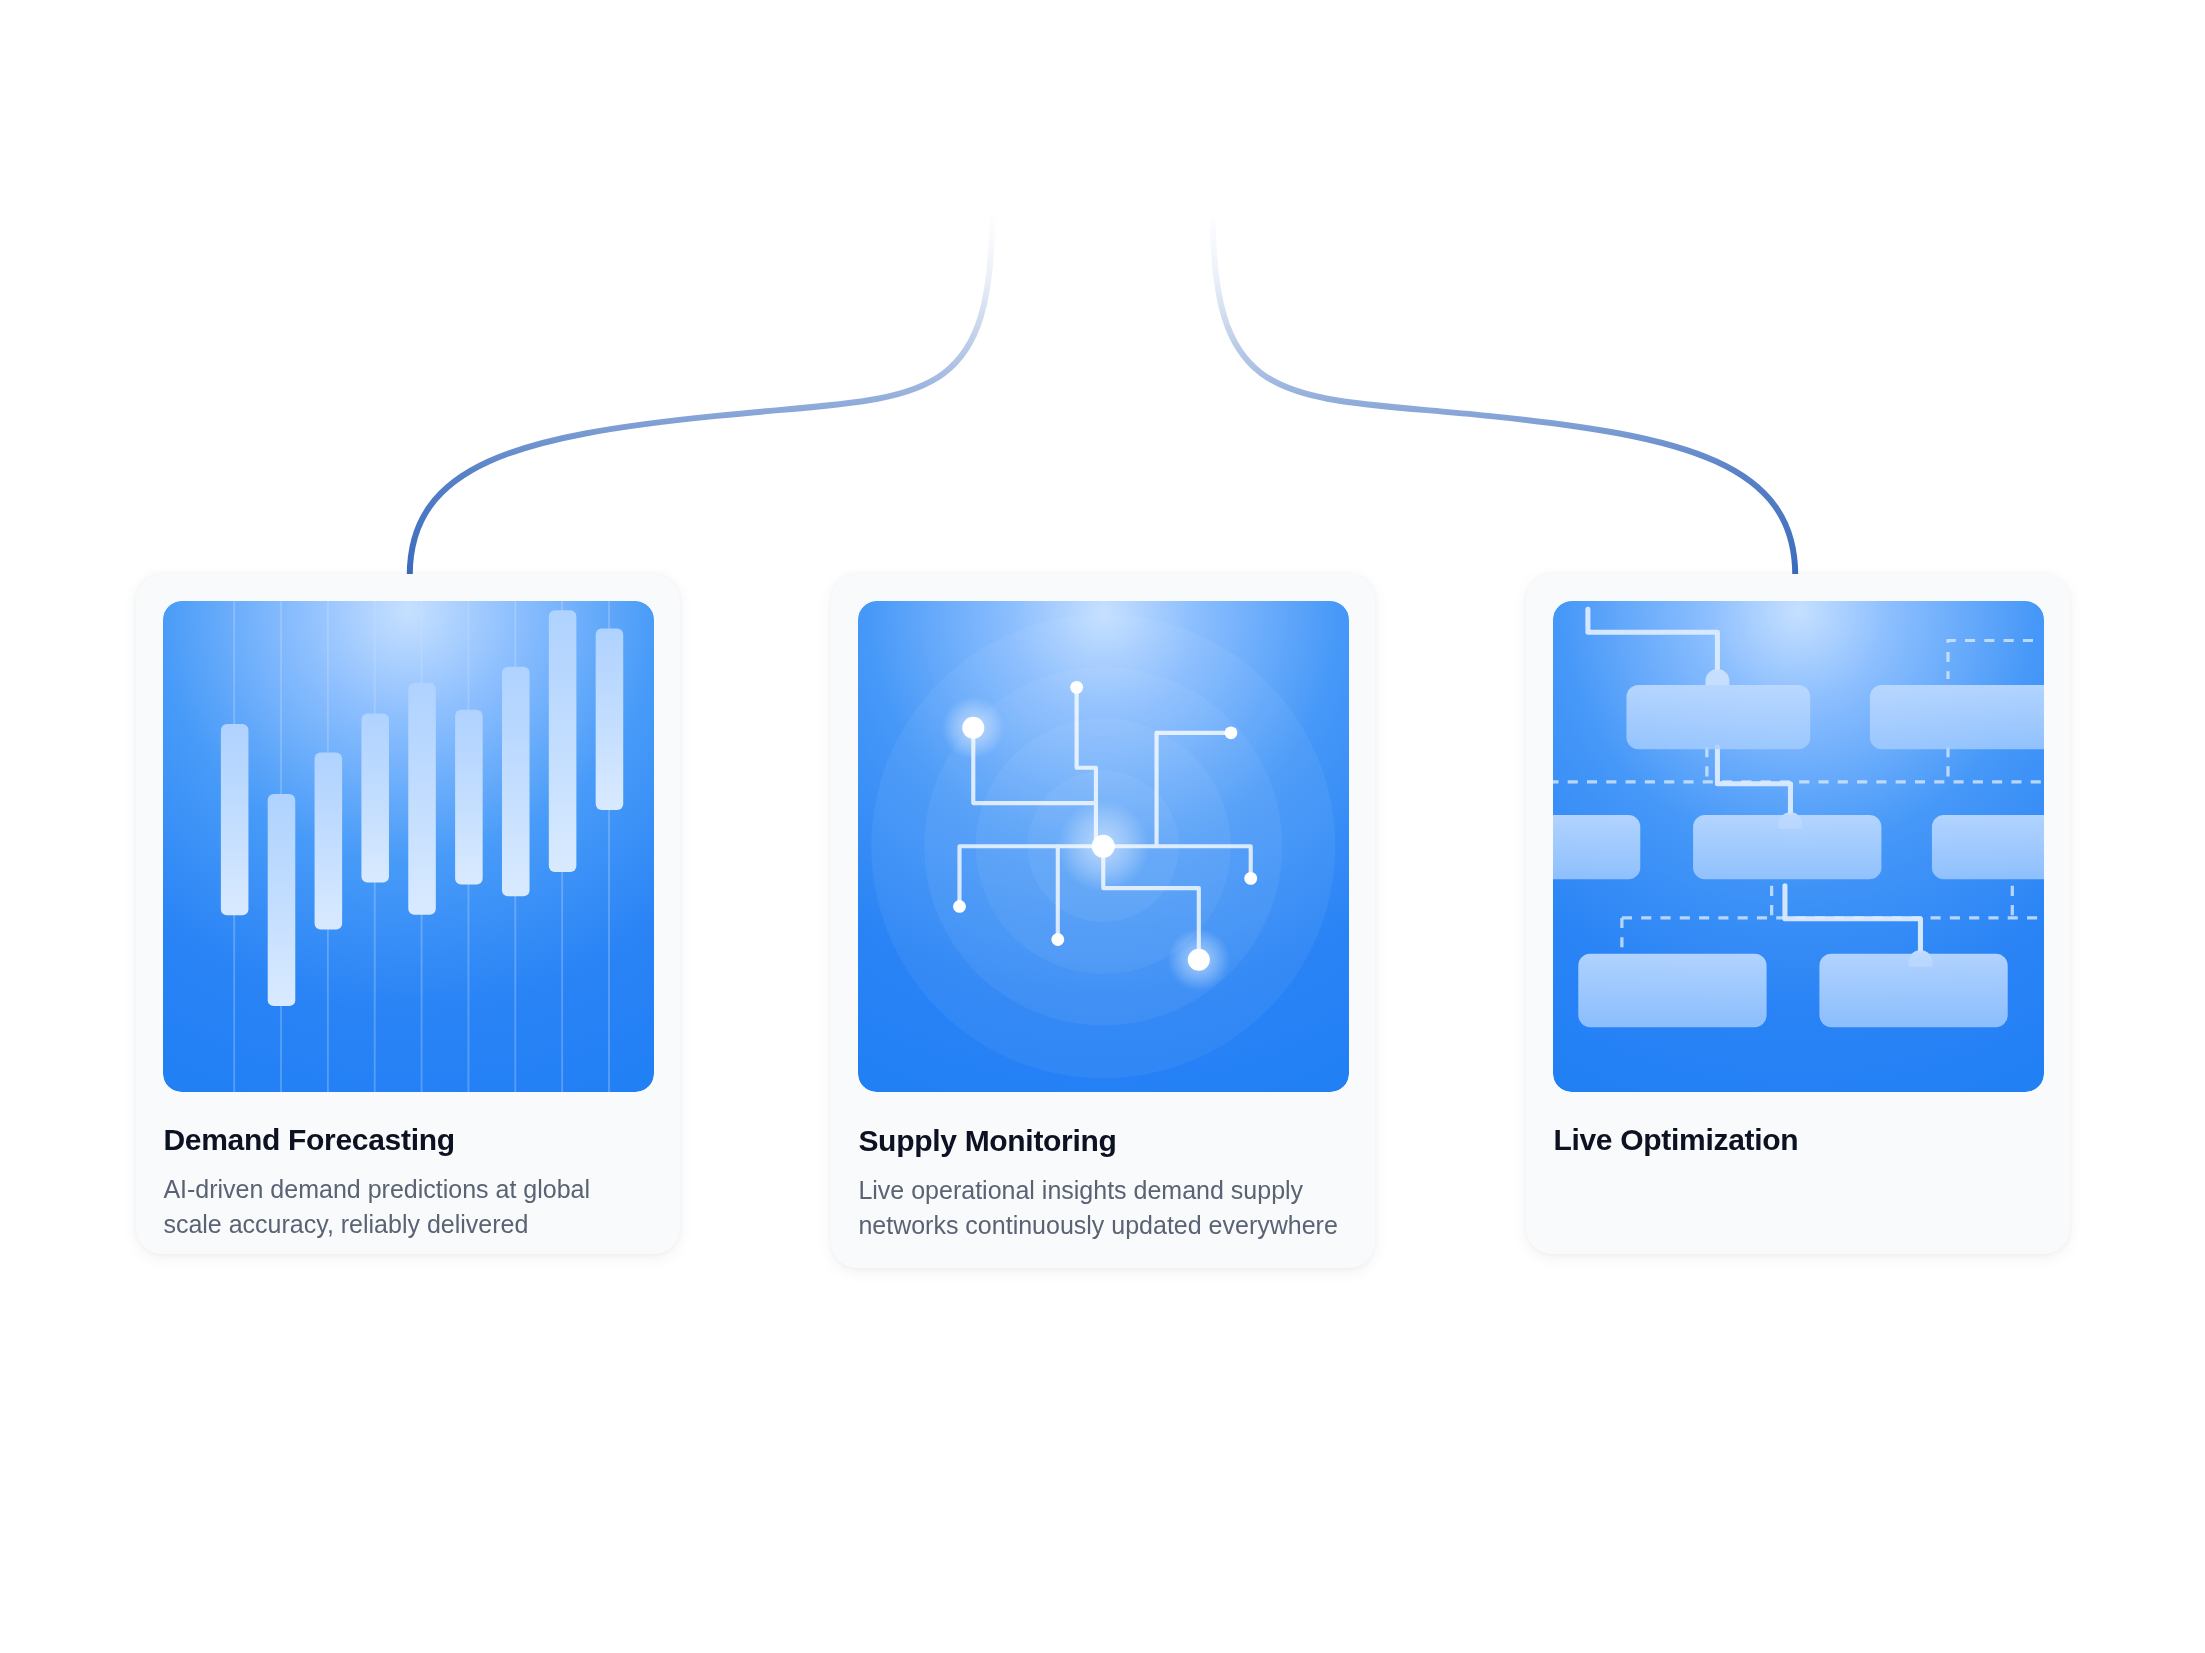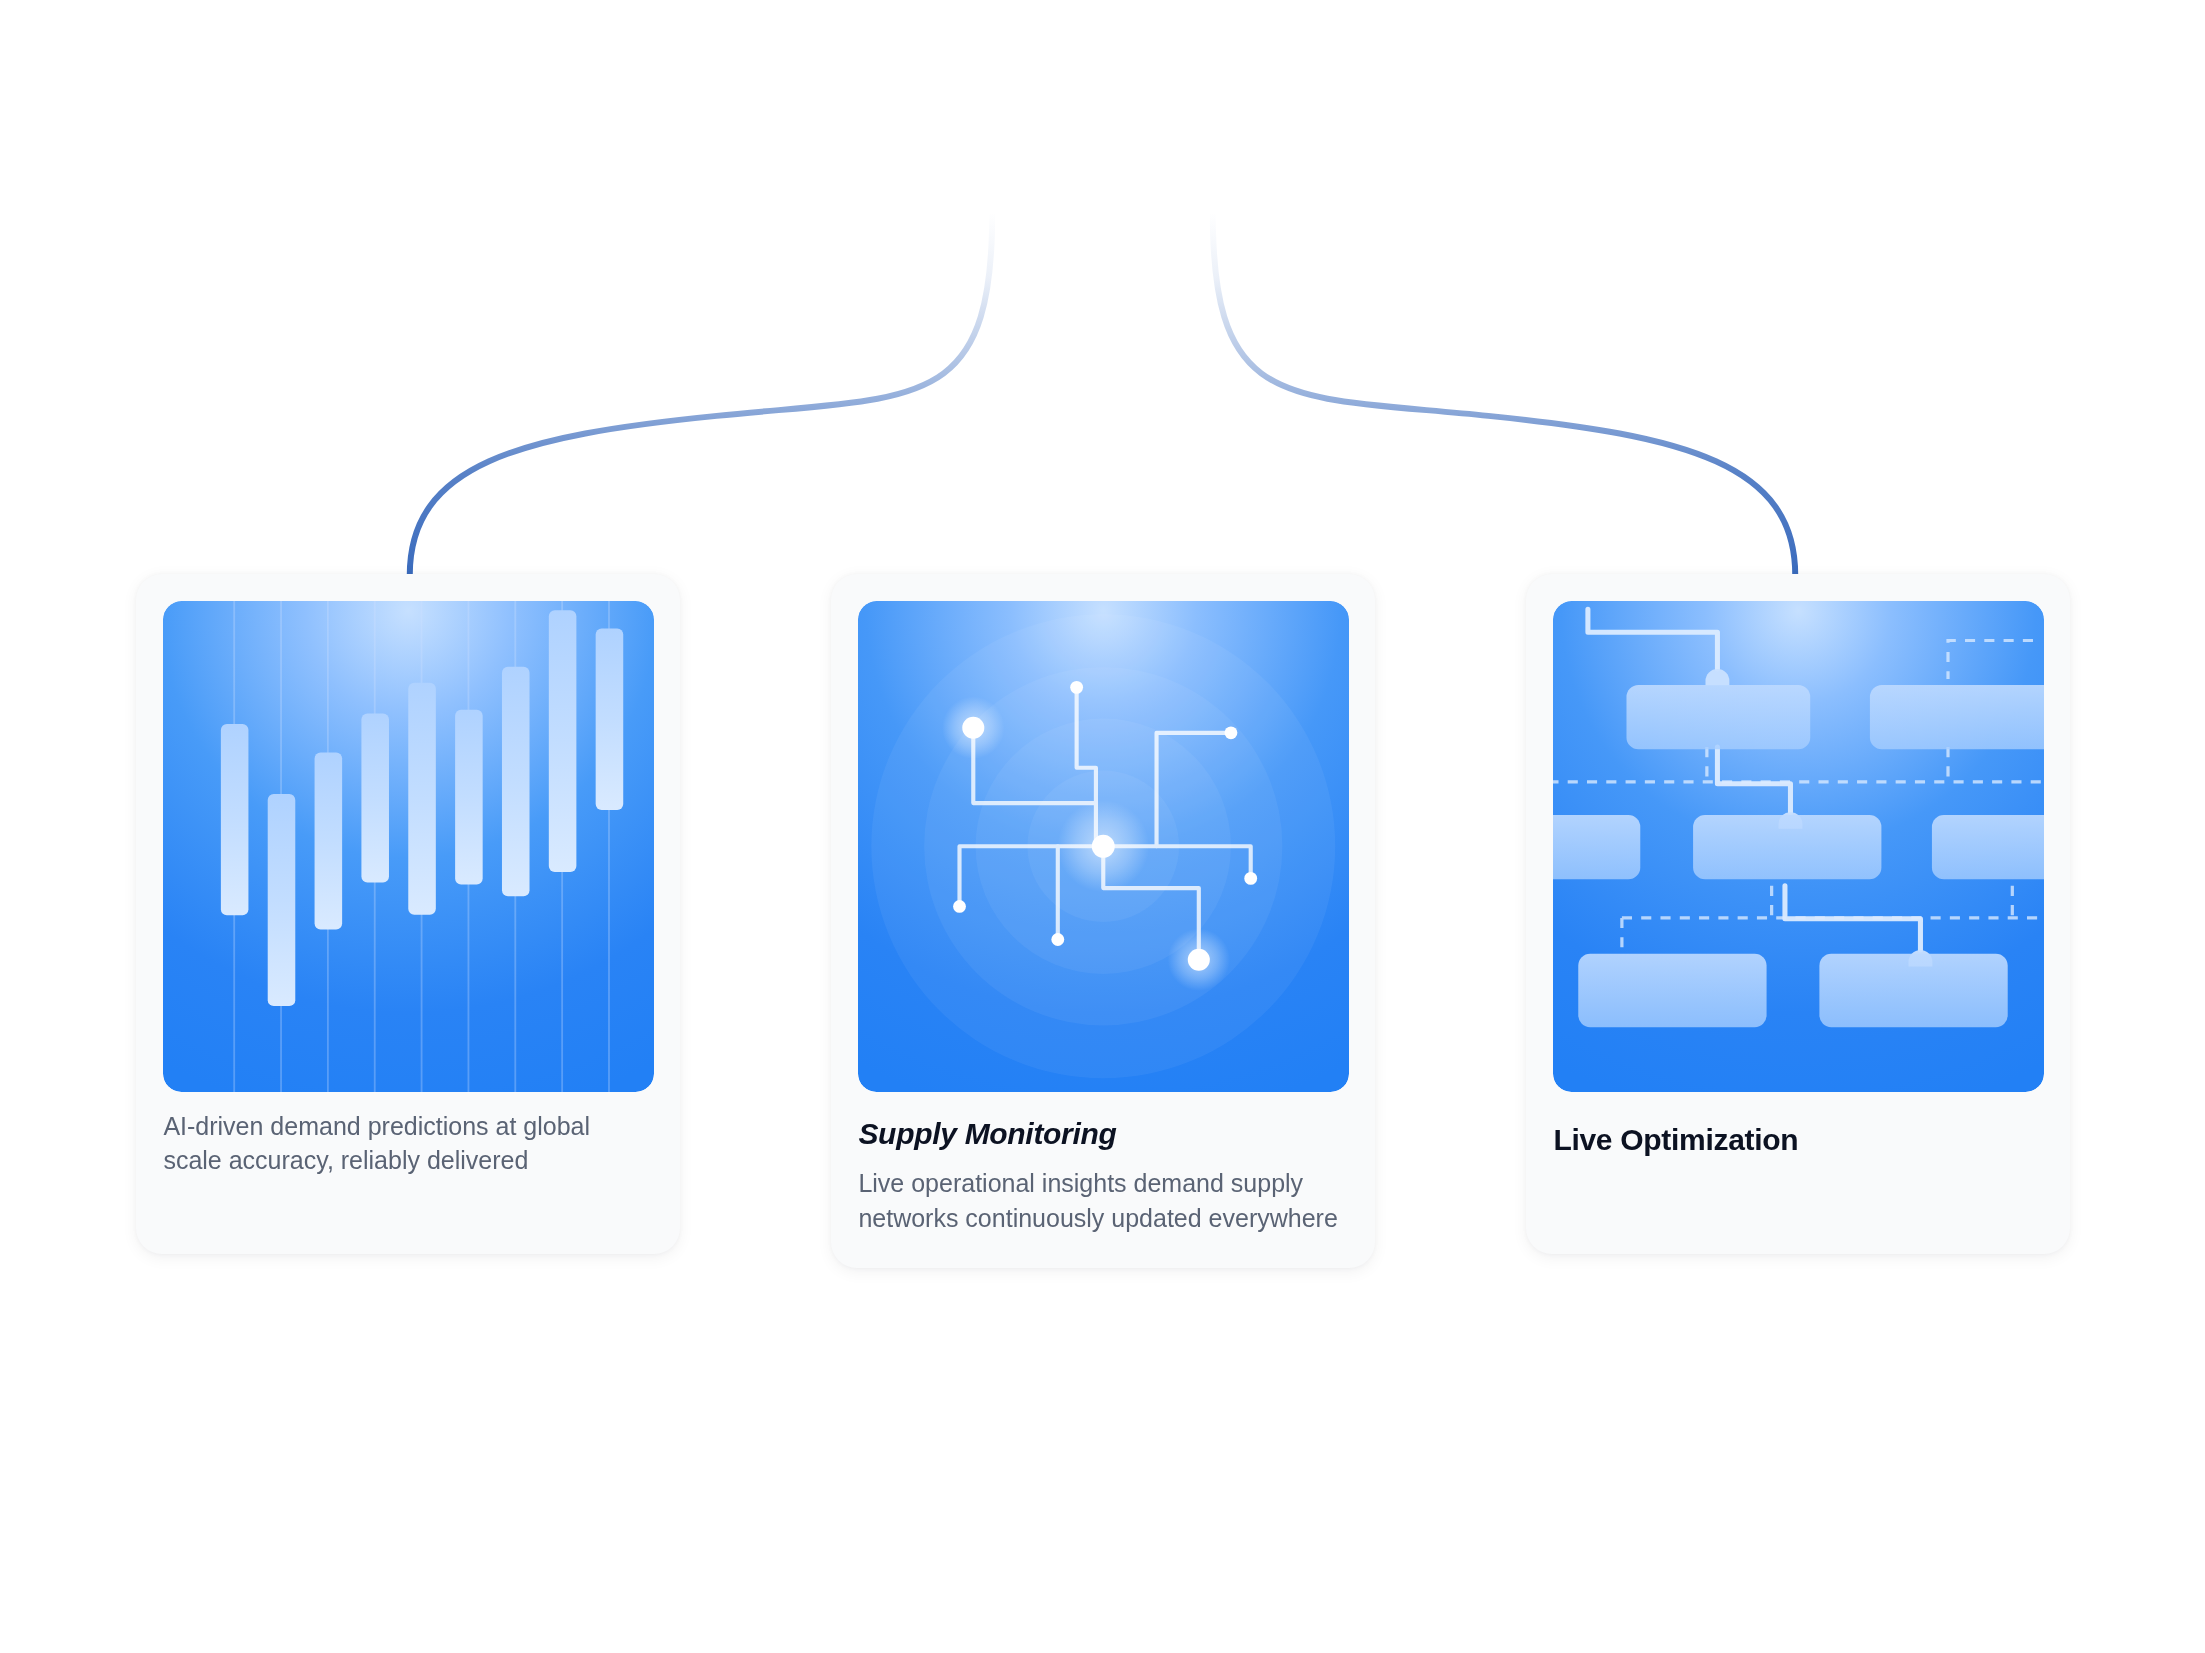--- a/index.html
+++ b/index.html
@@ -56,21 +56,21 @@
     line-height:1.05;
   }
   .card-desc{
     margin:16.5px 0 0 0.9px;
     font-size:25px;
     font-weight:400;
     color:#5A6374;
     line-height:1.38;
     max-width:494px;
   }
-  .c2 .card-title{margin-top:26px;font-style:italic;}
+  .c2 .card-title{margin-top:33px;}
 </style>
 </head>
 <body>
 
 <div id="stage">
 
   <svg id="connectors" viewBox="0 0 4800 3600" xmlns="http://www.w3.org/2000/svg">
     <defs>
       <linearGradient id="gradLeft" x1="0" y1="0" x2="0" y2="1">
         <stop offset="0" stop-color="#3A6BBD" stop-opacity="0"></stop>
@@ -149,20 +149,21 @@
               <rect x="432" y="245" width="60" height="368" rx="13"></rect>
               <rect x="534" y="178" width="60" height="505" rx="13"></rect>
               <rect x="636" y="237" width="60" height="380" rx="13"></rect>
               <rect x="738" y="143" width="60" height="500" rx="13"></rect>
               <rect x="840" y="20" width="60" height="570" rx="13"></rect>
               <rect x="942" y="60" width="60" height="395" rx="13"></rect>
             </g>
           </g>
         </svg>
       </div>
+      <div class="card-title">Demand Forecasting</div>
       <div class="card-desc">AI-driven demand predictions at global scale accuracy, reliably delivered</div>
     </div>
 
     <div class="card c2">
       <div class="thumb">
         <svg viewBox="0 0 1069 1069" xmlns="http://www.w3.org/2000/svg">
           <defs>
             <radialGradient id="bg2" cx="0.5" cy="0.02" r="1.05">
               <stop offset="0" stop-color="#C6E0FF"></stop>
               <stop offset="0.18" stop-color="#8BBEFE"></stop>

